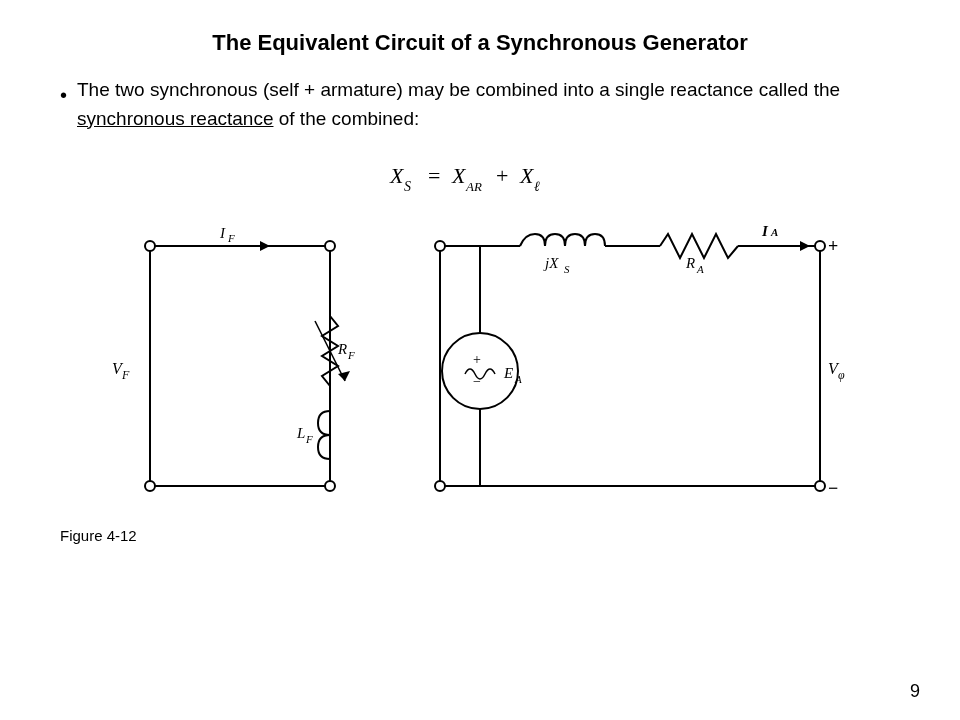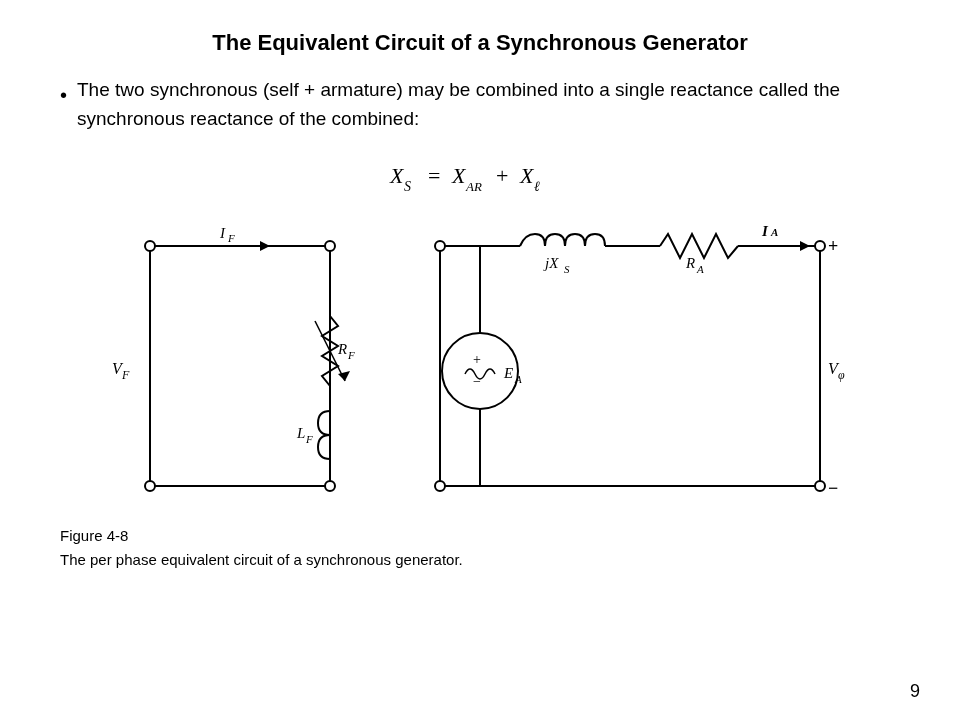--- a/index.html
+++ b/index.html
@@ -34,20 +34,21 @@
     }
     .bullet {
       margin-right: 10px;
       margin-top: 4px;
       font-size: 20px;
     }
     .bullet-text {
       flex: 1;
     }
     .underline {
+      text-decoration: underline;
     }
     .formula-area {
       text-align: center;
       margin: 18px 0 10px 0;
     }
     .formula-area svg {
       display: inline-block;
     }
     .circuit-area {
       display: flex;
@@ -191,18 +192,17 @@
 
       <line x1="390" y1="193" x2="390" y2="270" stroke="#000" stroke-width="2"></line>
 
       <text x="738" y="158" font-style="italic" font-size="16">V</text>
       <text x="748" y="163" font-style="italic" font-size="12">φ</text>
 
     </svg>
   </div>
 
   <div class="figure-caption">
-    <div>Figure 4-8</div>
-    <div>The per phase equivalent circuit of a synchronous generator.</div>
+    <div>Figure 4-12</div>
   </div>
 
   <div class="page-number">9</div>
 </div>
 
 </body></html>

